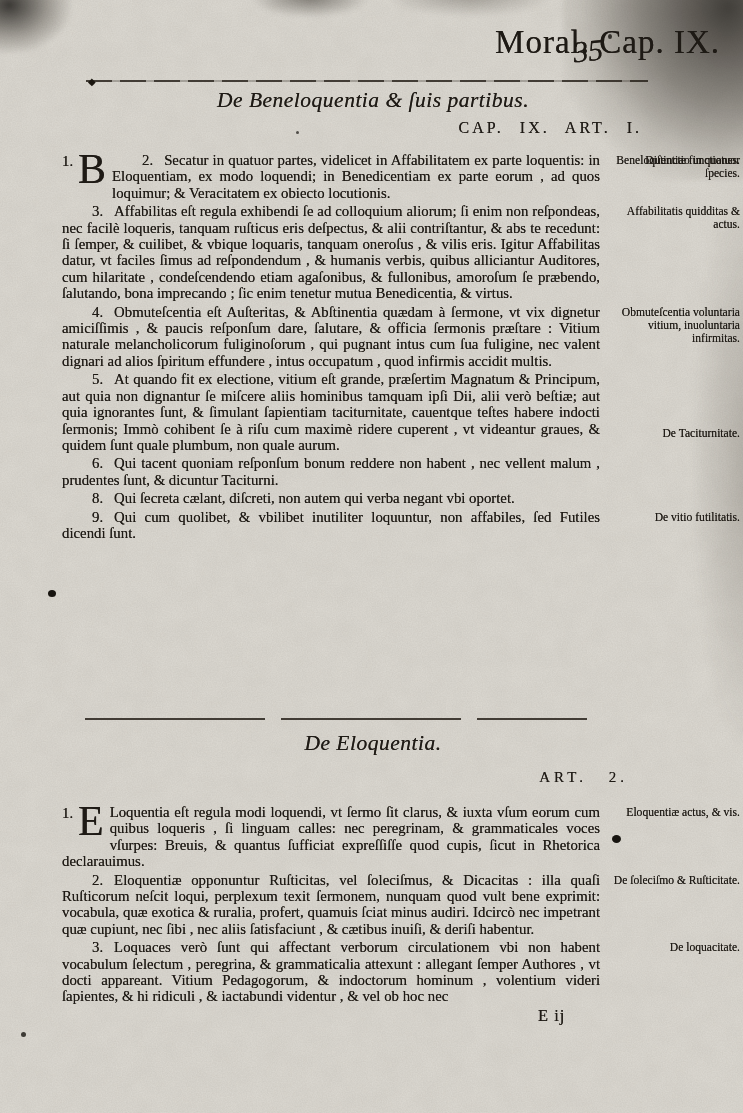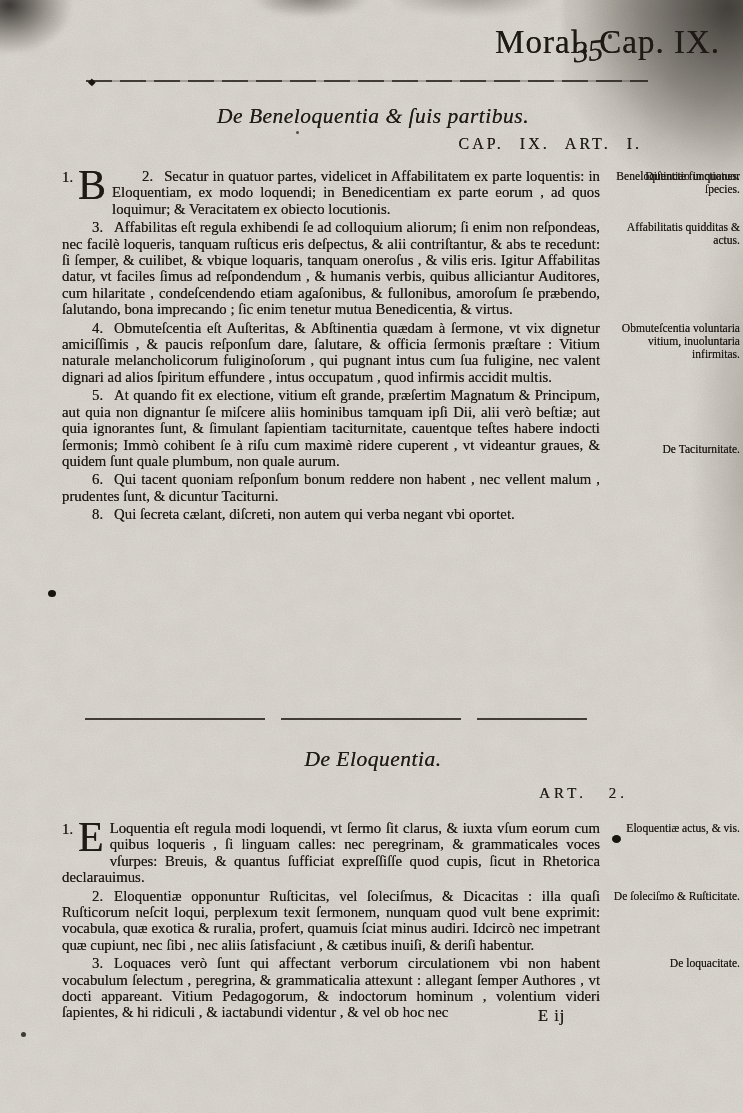--- a/index.html
+++ b/index.html
@@ -48,21 +48,21 @@
     background:repeating-linear-gradient(90deg, rgba(40,34,27,.85) 0 26px, rgba(40,34,27,.28) 26px 34px);}
   .rule-1 .diamond{position:absolute;left:2px;top:-4.5px;font-size:10px;color:#1a160f;}
   .rule-2{left:85px;top:718px;width:502px;height:2px;
     background:repeating-linear-gradient(90deg, rgba(40,34,27,.85) 0 180px, rgba(40,34,27,0) 180px 196px);}
 
   
   .maincol{position:absolute;left:62px;top:88px;width:538px;}
   .sec-title{
     position:relative;left:42px;
     text-align:center;font-style:italic;font-size:21.5px;line-height:24px;
-    margin:16px 0 7px 0;letter-spacing:.5px;
+    margin:0 0 7px 0;letter-spacing:.5px;
     text-shadow:0 0 .5px rgba(25,20,15,.8);
   }
   .sec-sub{
     position:relative;left:42px;
     text-align:right;font-size:16px;line-height:18px;
     letter-spacing:3px;word-spacing:9px;
     margin:0 0 15px 0;
     text-shadow:0 0 .4px rgba(25,20,15,.7);
   }
   .para{
@@ -163,20 +163,24 @@
 
     <p class="para">
       <span class="pnum">6.</span><span>Qui tacent quoniam reſponſum bonum reddere non habent , nec vellent malum , prudentes ſunt, &amp; dicuntur Taciturni.</span>
     </p>
 
 
     <p class="para">
       <span class="pnum">8.</span><span>Qui ſecreta cælant, diſcreti, non autem qui verba negant vbi oportet.</span>
     </p>
 
+    <p class="para">
+      <span class="pnum">9.</span><span>Qui cum quolibet, &amp; vbilibet inutiliter loquuntur, non affabiles, ſed Futiles dicendi ſunt.</span>
+      <span class="mnote">De vitio futilitatis.</span>
+    </p>
   </div>
 
   <div class="rule rule-2"></div>
 
   <div class="section2">
     <div class="sec-title">De Eloquentia.</div>
     <div class="sec-sub">ART. 2.</div>
 
     <p class="para has-drop">
       <span class="pnum">1.</span><span class="dropcap">E</span><span>Loquentia eſt regula modi loquendi, vt ſermo ſit clarus, &amp; iuxta vſum eorum cum quibus loqueris , ſi linguam calles: nec peregrinam, &amp; grammaticales voces vſurpes: Breuis, &amp; quantus ſufficiat expreſſiſſe quod cupis, ſicut in Rhetorica declarauimus.</span>

